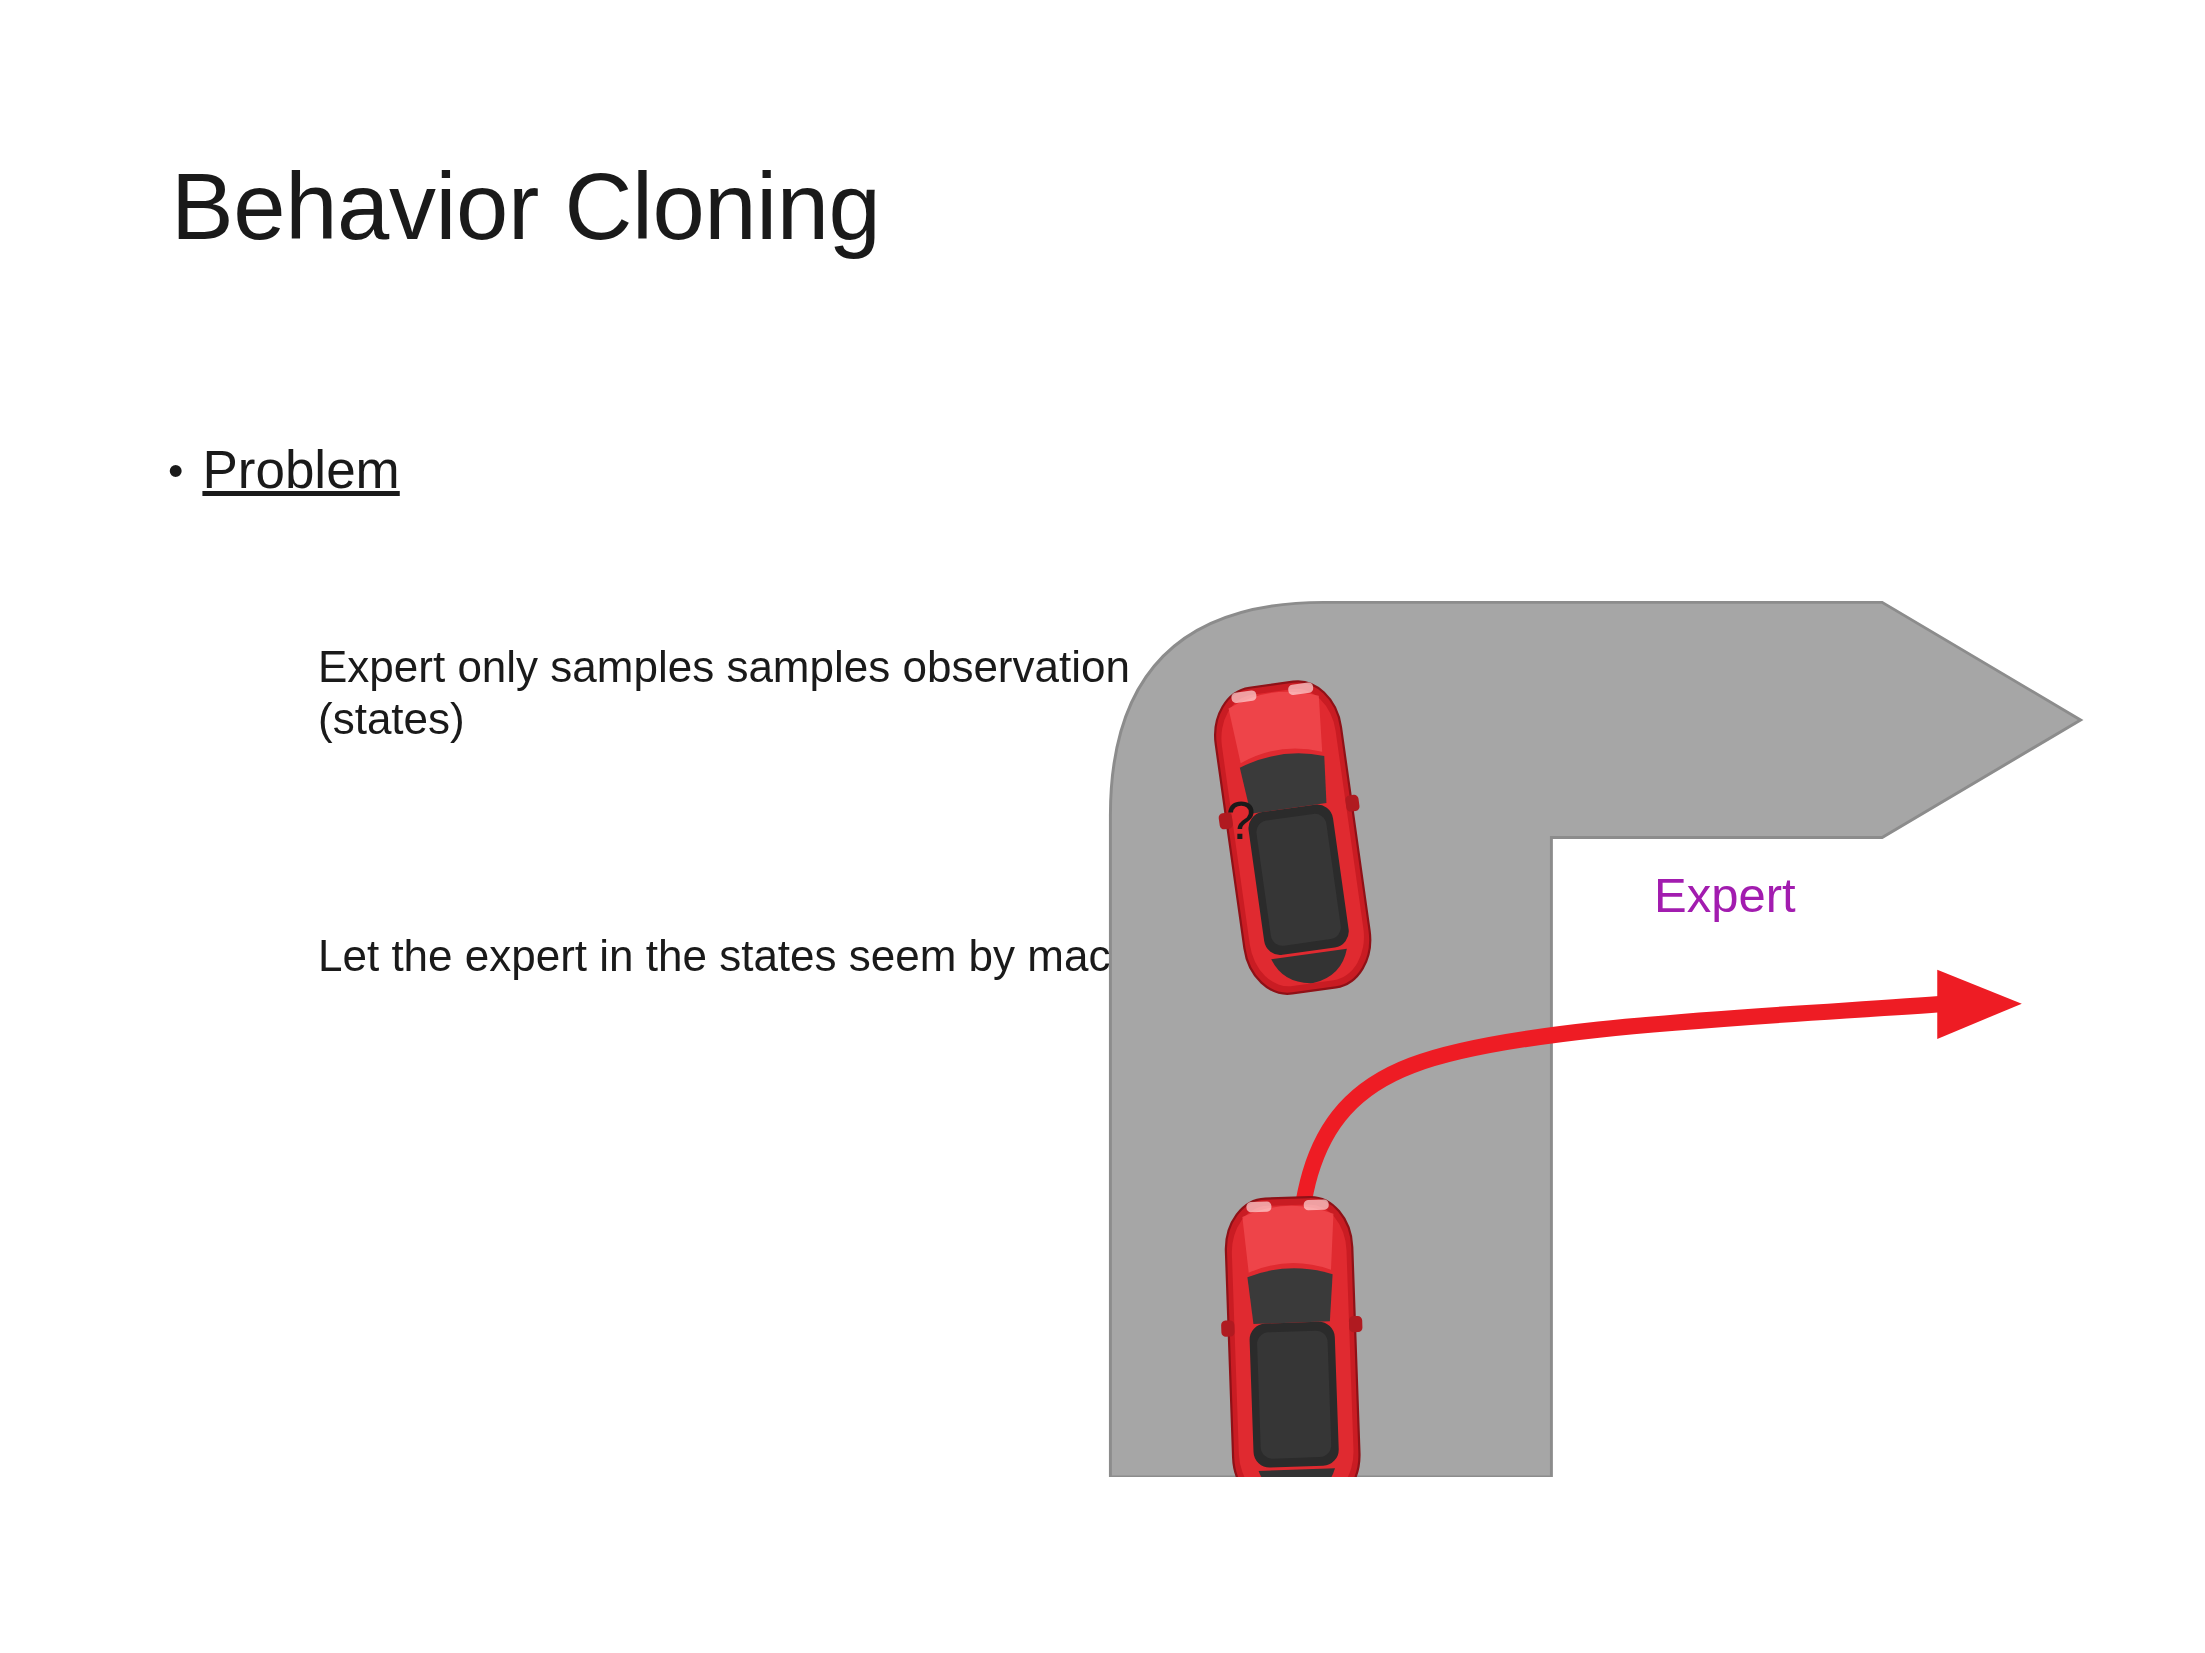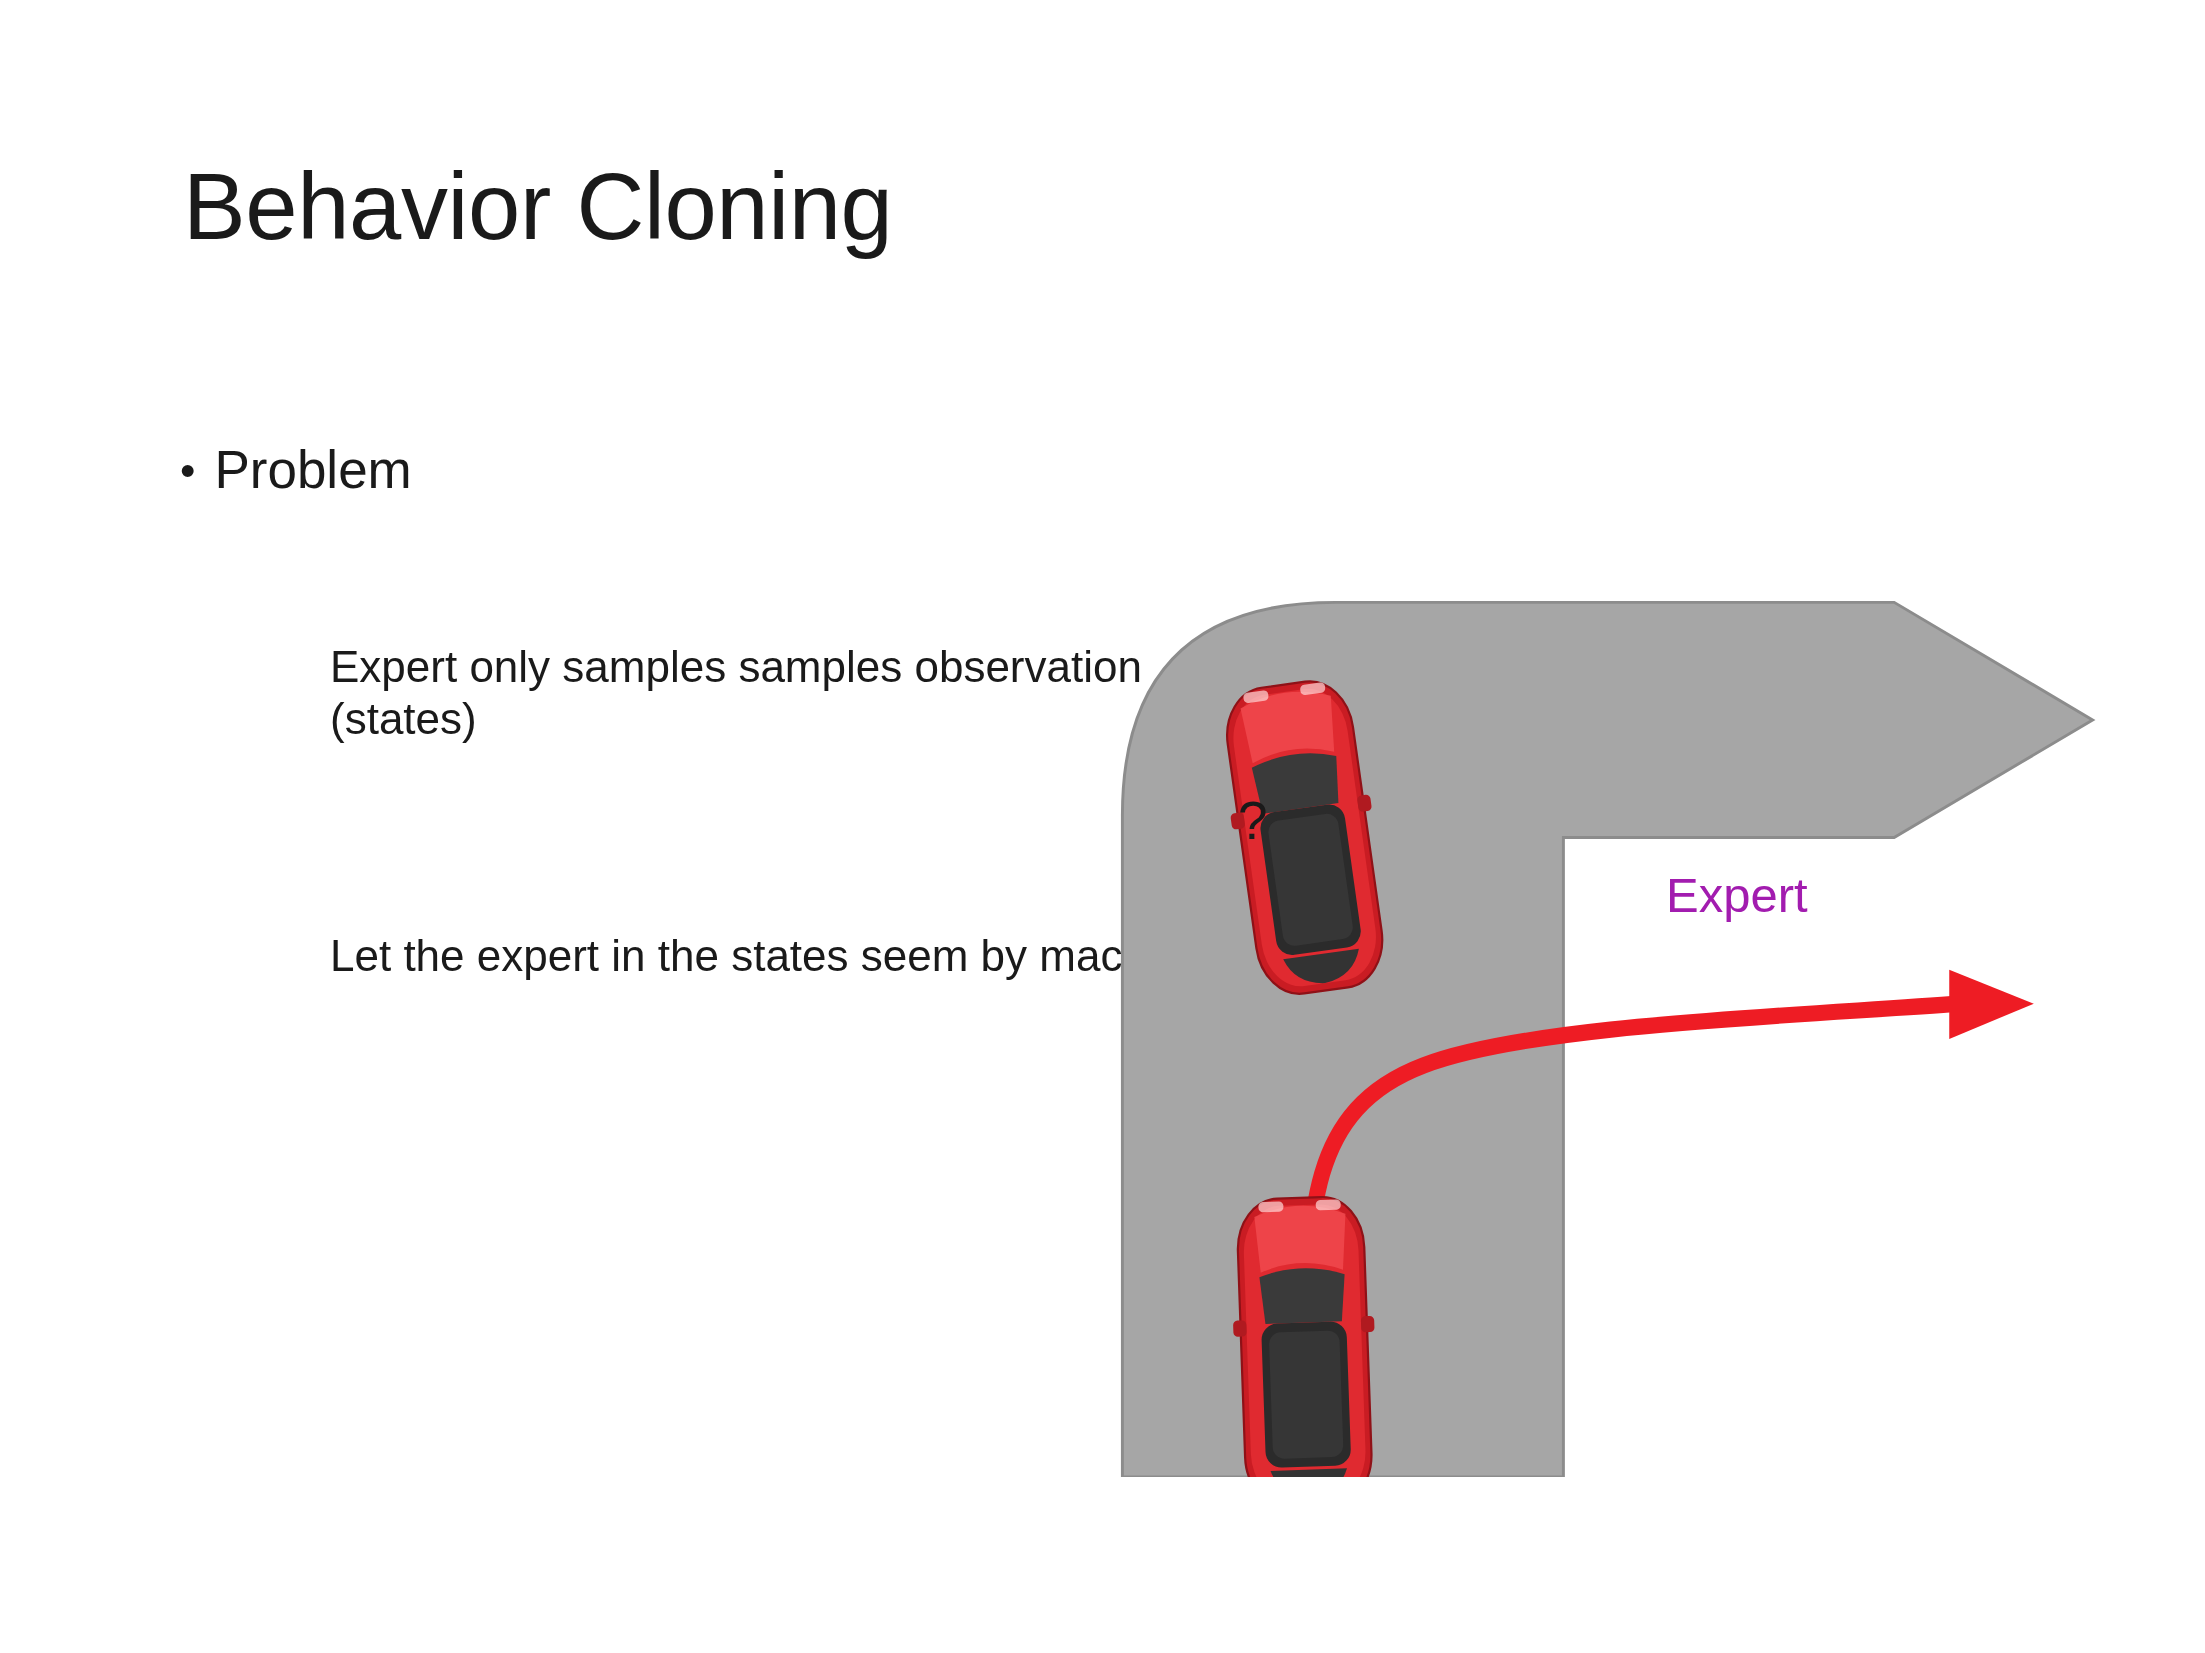--- a/index.html
+++ b/index.html
@@ -9,21 +9,21 @@
   }
   body {
     width: 2205px;
     height: 1654px;
     font-family: "Liberation Sans", sans-serif;
     overflow: hidden;
     position: relative;
   }
   .slide {
     position: absolute;
-    left: 12px; top: 0;
+    left: 0; top: 0;
     width: 1801px;
     height: 1654px;
     background: #ffffff;
   }
 
   
   .slide-title {
     position: absolute;
     left: 171px;
     top: 158px;
@@ -47,20 +47,21 @@
     font-size: 44px;
     line-height: 1;
     color: #1a1a1a;
     margin-right: 19px;
     margin-top: 5.9px;
   }
   .bullet-text {
     font-size: 53px;
     line-height: 1;
     color: #1a1a1a;
+    text-decoration: underline;
   }
 
   
   .sub-block {
     position: absolute;
     left: 318px;
     width: 882px;
     font-size: 44px;
     line-height: 1.18;
     color: #1a1a1a;

